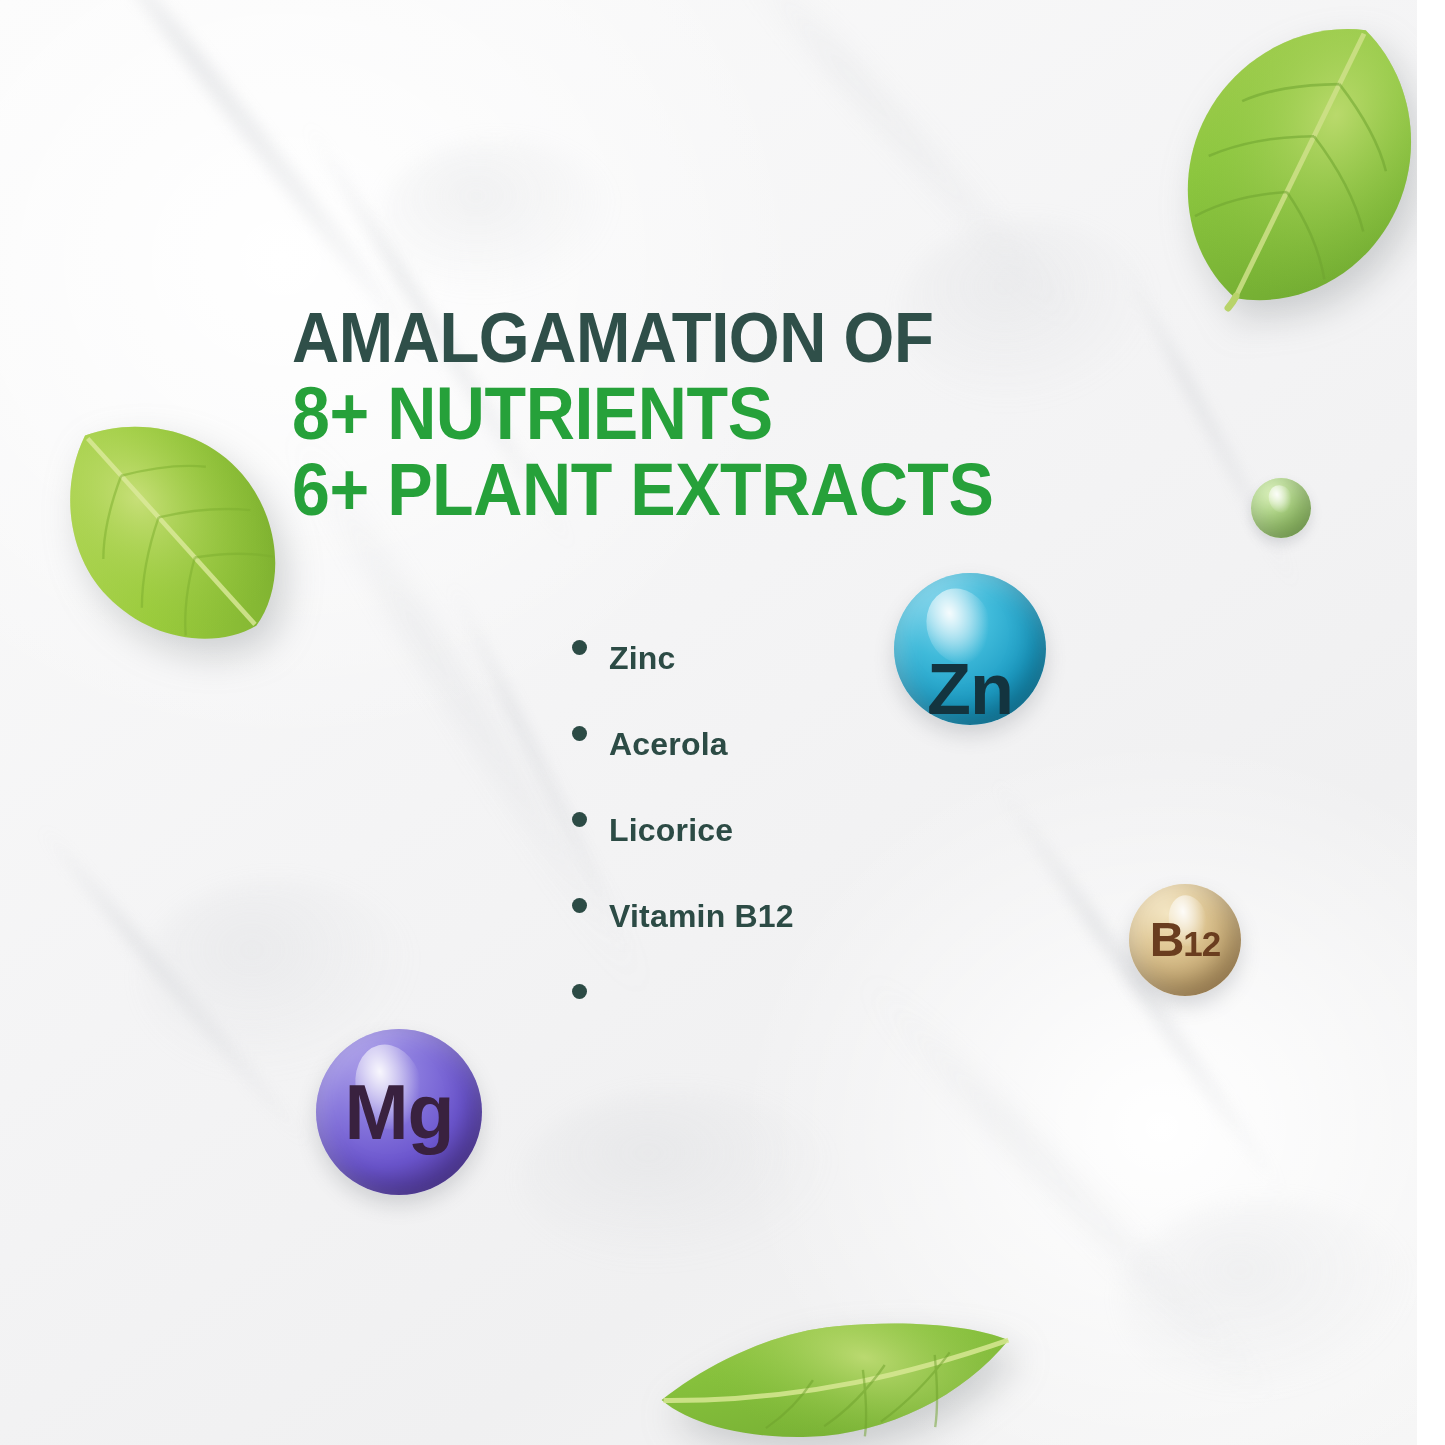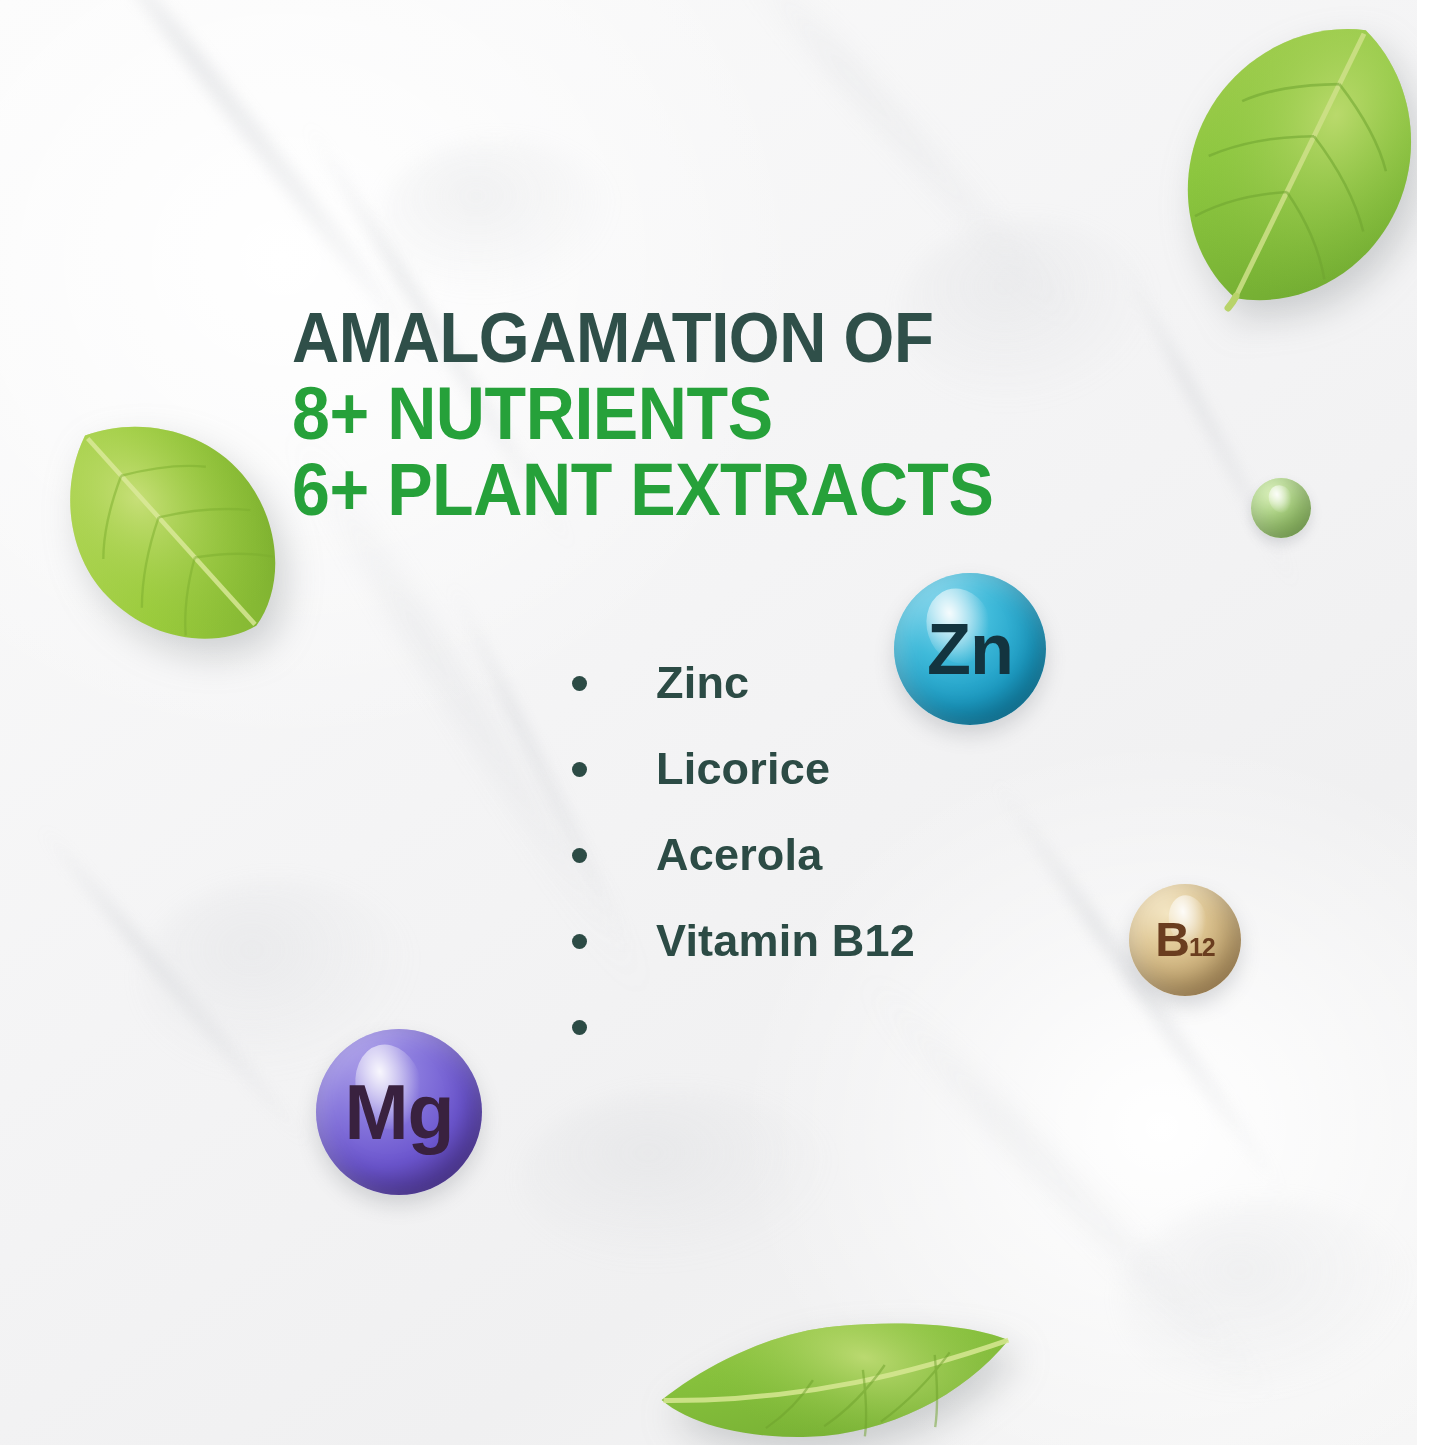--- a/index.html
+++ b/index.html
@@ -82,27 +82,25 @@
   .ingredient-list {
     position: absolute;
     left: 572px;
     top: 640px;
     margin: 0;
     padding: 0;
     list-style: none;
   }
   .ingredient-item {
     display: flex;
-    align-items: center;
     height: 86px;
     color: #2c4b45;
-    font-size: 45px;
+    font-size: 32px;
     font-weight: 700;
     letter-spacing: .2px;
-    gap: 47px;
   }
   .ingredient-bullet {
     width: 15px;
     height: 15px;
     border-radius: 50%;
     background: #2c4b45;
     margin-right: 22px;
     flex: 0 0 auto;
   }
 
@@ -136,40 +134,41 @@
     line-height: 1;
     letter-spacing: -1px;
     display: flex;
     align-items: baseline;
   }
 
   
   #sphere-zn {
     left: 894px; top: 573px; width: 152px; height: 152px;
     background: radial-gradient(circle at 34% 26%, #7fd4ec 0%, #3fbada 30%, #1c9cc4 62%, #0d7fa6 88%, #0a6f92 100%);
+    align-items: flex-end;
   }
   #sphere-zn .gloss { left: 22%; top: 10%; width: 42%; height: 50%; transform: rotate(-18deg); }
   #sphere-zn .label { font-size: 72px; color: #13343f; }
 
   
   #sphere-mg {
     left: 316px; top: 1029px; width: 166px; height: 166px;
     background: radial-gradient(circle at 34% 26%, #a79ae8 0%, #8878dd 28%, #6b55ce 58%, #53389f 86%, #452f86 100%);
   }
   #sphere-mg .gloss { left: 24%; top: 9%; width: 40%; height: 52%; transform: rotate(-14deg); }
   #sphere-mg .label { font-size: 77px; color: #39213f; }
 
   
   #sphere-b12 {
     left: 1129px; top: 884px; width: 112px; height: 112px;
     background: radial-gradient(circle at 34% 26%, #f3e4bf 0%, #e2cb99 28%, #cdb07a 58%, #b4905a 86%, #a5814d 100%);
   }
   #sphere-b12 .gloss { left: 36%; top: 10%; width: 34%; height: 46%; transform: rotate(-12deg); }
   #sphere-b12 .label { font-size: 48px; color: #6a3d1f; }
-  #sphere-b12 .sub { font-size: 25px; letter-spacing: -1px; }
+  #sphere-b12 .sub { font-size: 35px; letter-spacing: -1px; }
 
   
   #sphere-green {
     left: 1251px; top: 478px; width: 60px; height: 60px;
     background: radial-gradient(circle at 36% 28%, #d3ecae 0%, #b5dd8a 30%, #9ccb6e 62%, #84b45a 90%, #7aa954 100%);
     box-shadow: 0 6px 12px rgba(90,95,105,.18);
   }
   #sphere-green .gloss { left: 30%; top: 12%; width: 38%; height: 46%; transform: rotate(-20deg); }
 </style>
 </head>
@@ -297,25 +296,25 @@
     <span class="hl-line hl-3">6+ PLANT EXTRACTS</span>
   </div>
 
   <ul class="ingredient-list">
     <li class="ingredient-item">
       <span class="ingredient-bullet"></span>
       <span>Zinc</span>
     </li>
     <li class="ingredient-item">
       <span class="ingredient-bullet"></span>
+      <span>Acerola</span>
+    </li>
+    <li class="ingredient-item">
+      <span class="ingredient-bullet"></span>
       <span>Licorice</span>
-    </li>
-    <li class="ingredient-item">
-      <span class="ingredient-bullet"></span>
-      <span>Acerola</span>
     </li>
     <li class="ingredient-item">
       <span class="ingredient-bullet"></span>
       <span>Vitamin B12</span>
     </li>
     <li class="ingredient-item">
       <span class="ingredient-bullet"></span>
     </li>
   </ul>
 

